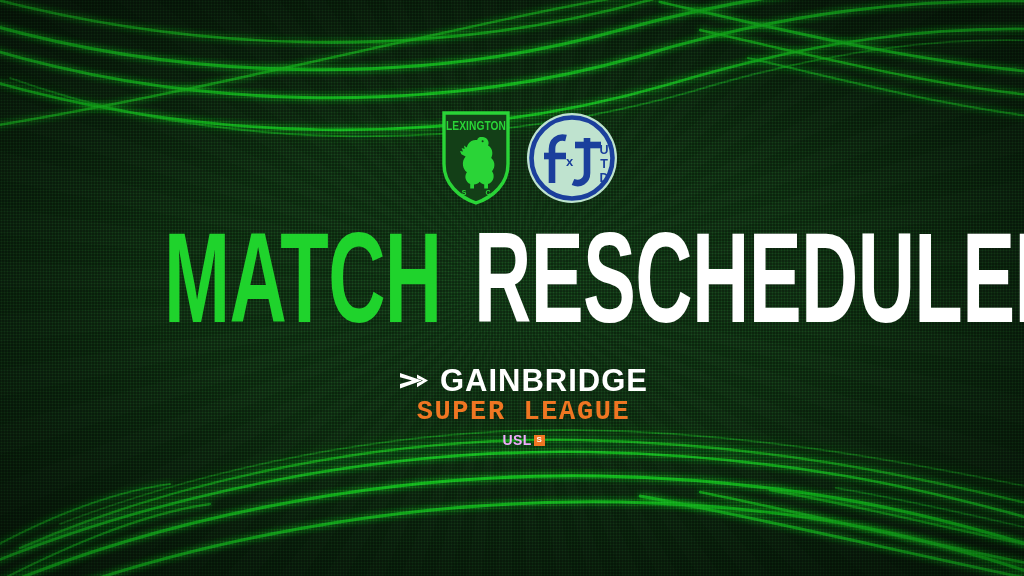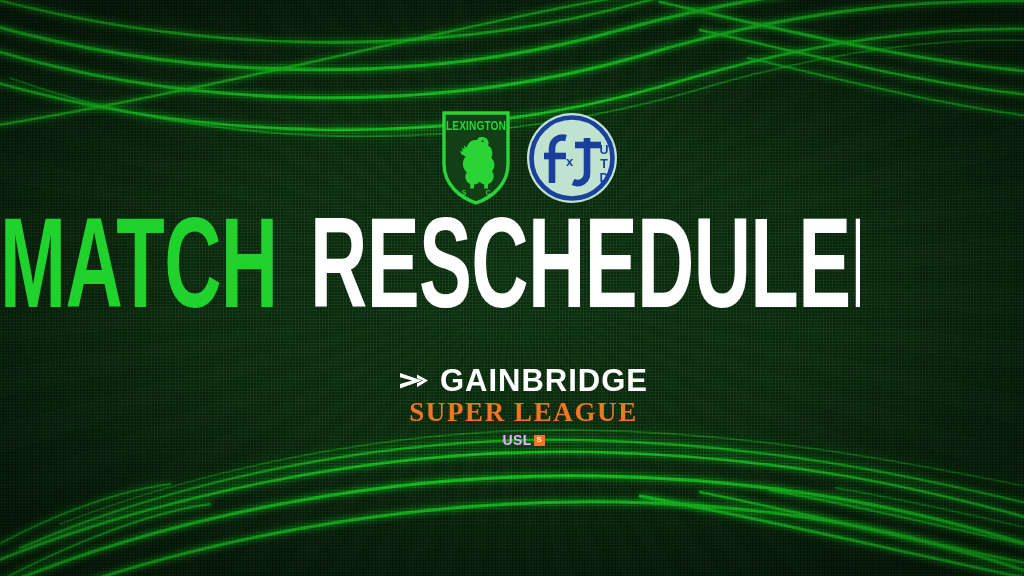--- a/index.html
+++ b/index.html
@@ -65,25 +65,25 @@
     padding-left: 35px;
   }
   .crest { display: block; }
   .crest-shield { width: 70px; height: 96px; }
   .crest-circle { width: 94px; height: 94px; }
 
   
   .headline {
     position: absolute;
     left: 0; right: 0;
-    top: 203px;
+    top: 218px;
     height: 118px;
     display: flex;
     align-items: center;
-    justify-content: flex-start;
+    justify-content: flex-end;
     gap: 0;
     white-space: nowrap;
   }
   .headline svg { display: block; }
 
   
   .sponsor {
     position: absolute;
     left: 0; right: 0;
     top: 366px;
@@ -107,21 +107,21 @@
     line-height: 1;
     font-family: "Liberation Sans", sans-serif;
   }
   .superleague {
     color: #ef7622;
     font-size: 27px;
     font-weight: bold;
     letter-spacing: 1.6px;
     line-height: 1;
     margin-top: 4px;
-    font-family: Liberation Serif, serif;
+    font-family: Liberation Mono, monospace;
     text-align: center;
   }
   .usl-row {
     margin-top: 7px;
     display: flex;
     align-items: center;
     gap: 2px;
   }
   .usl-text {
     color: #f0abfc;

